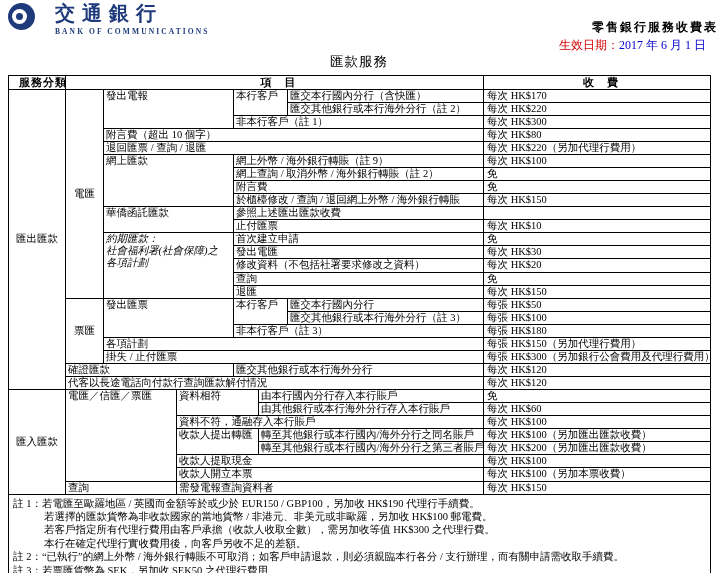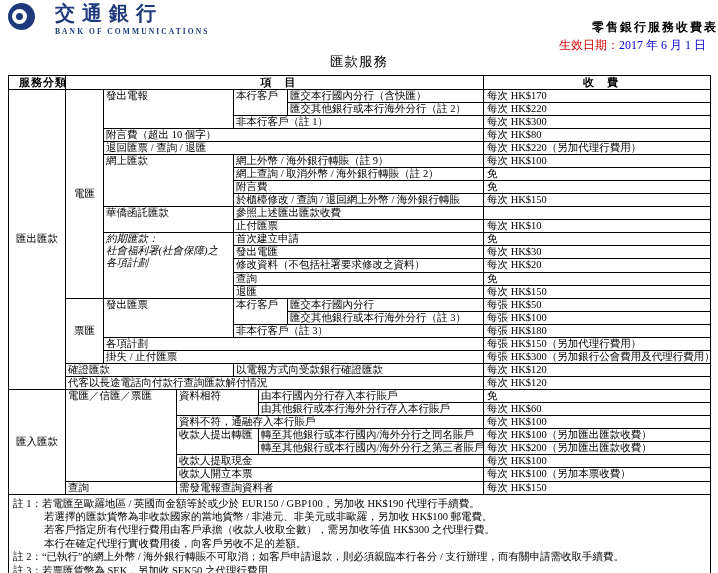--- a/index.html
+++ b/index.html
@@ -166,21 +166,21 @@
       <tr>
         <td colspan="5" class="i">各項計劃</td>
         <td class="f">每張 HK$150（另加代理行費用）</td>
       </tr>
       <tr>
         <td colspan="5" class="i">掛失 / 止付匯票</td>
         <td class="f">每張 HK$300（另加銀行公會費用及代理行費用）</td>
       </tr>
       <tr>
         <td colspan="3" class="i">確證匯款</td>
-        <td colspan="3" class="i">以電報方式向受款銀行確證匯款</td>
+        <td colspan="3" class="i">匯交其他銀行或本行海外分行</td>
         <td class="f">每次 HK$120</td>
       </tr>
       <tr>
         <td colspan="6" class="i">代客以長途電話向付款行查詢匯款解付情況</td>
         <td class="f">每次 HK$120</td>
       </tr>
       <tr>
         <td rowspan="8" class="c">匯入匯款</td>
         <td colspan="2" rowspan="7" class="i">電匯／信匯／票匯</td>
         <td colspan="2" rowspan="2" class="i">資料相符</td>

